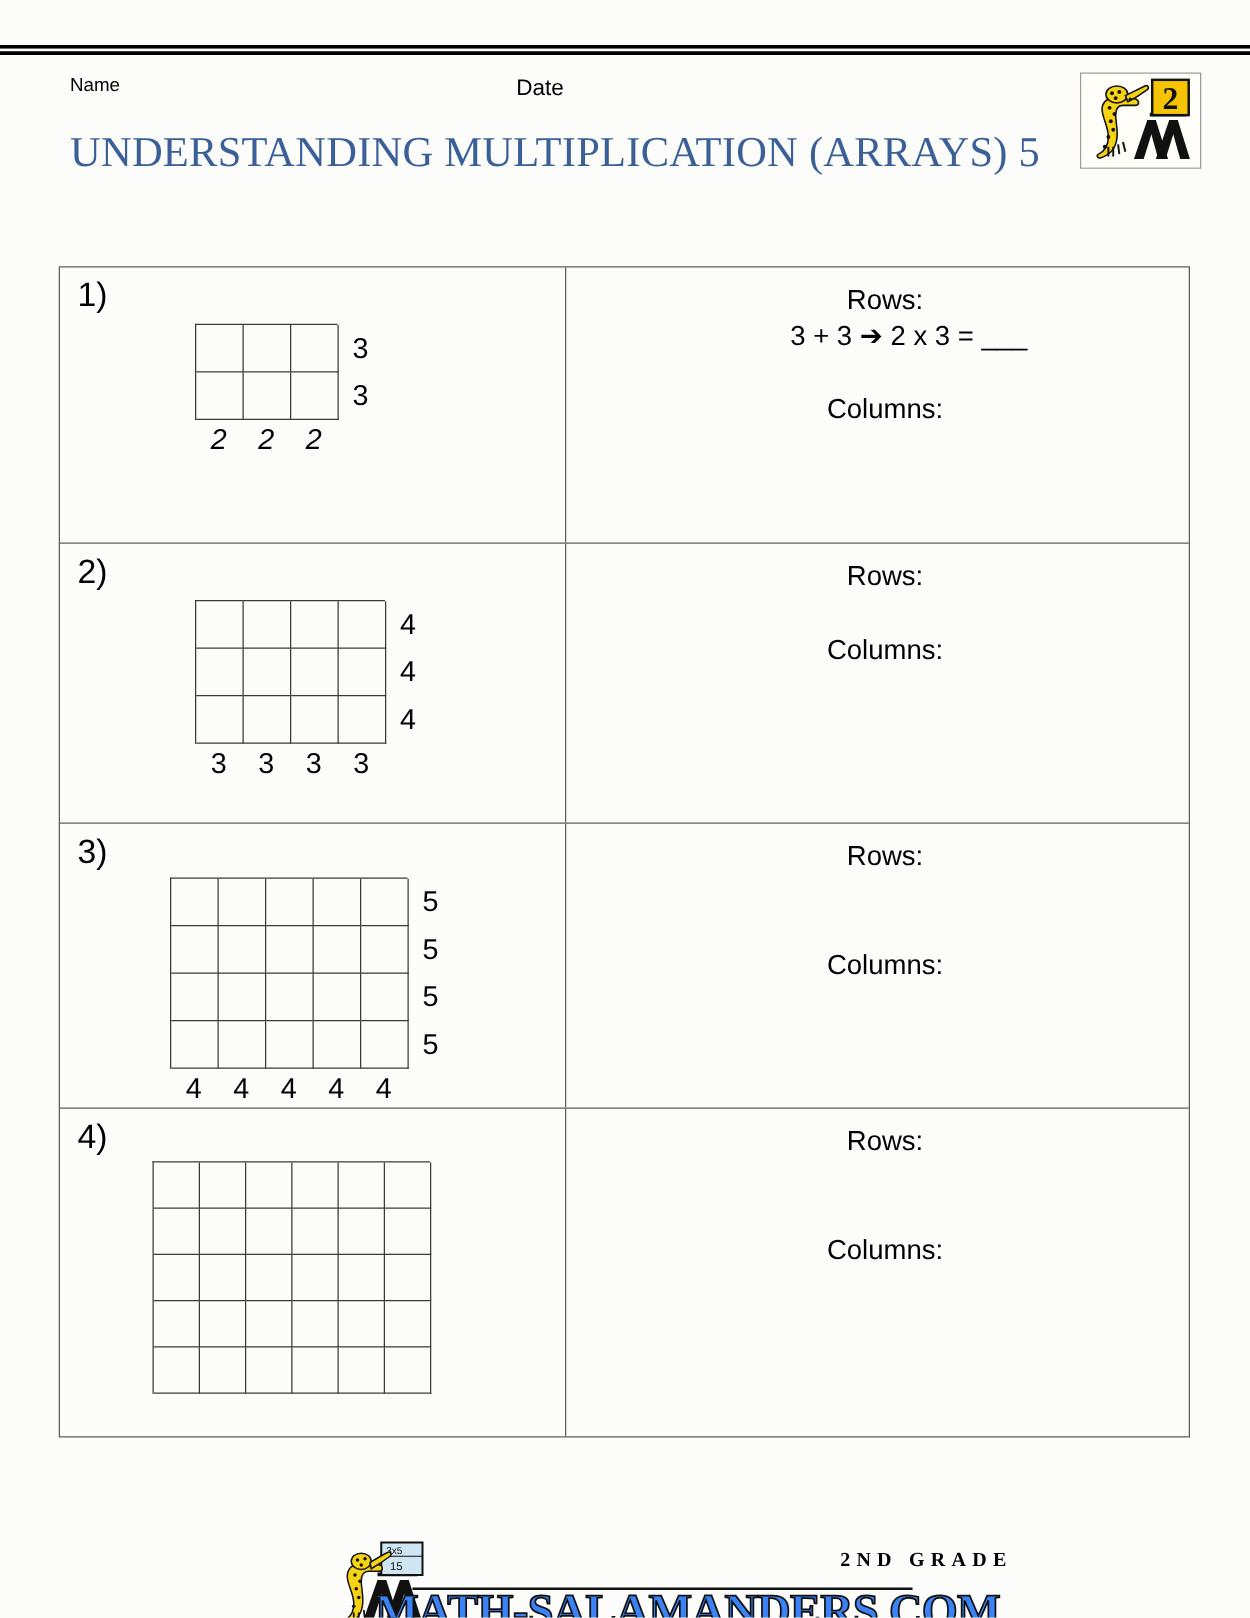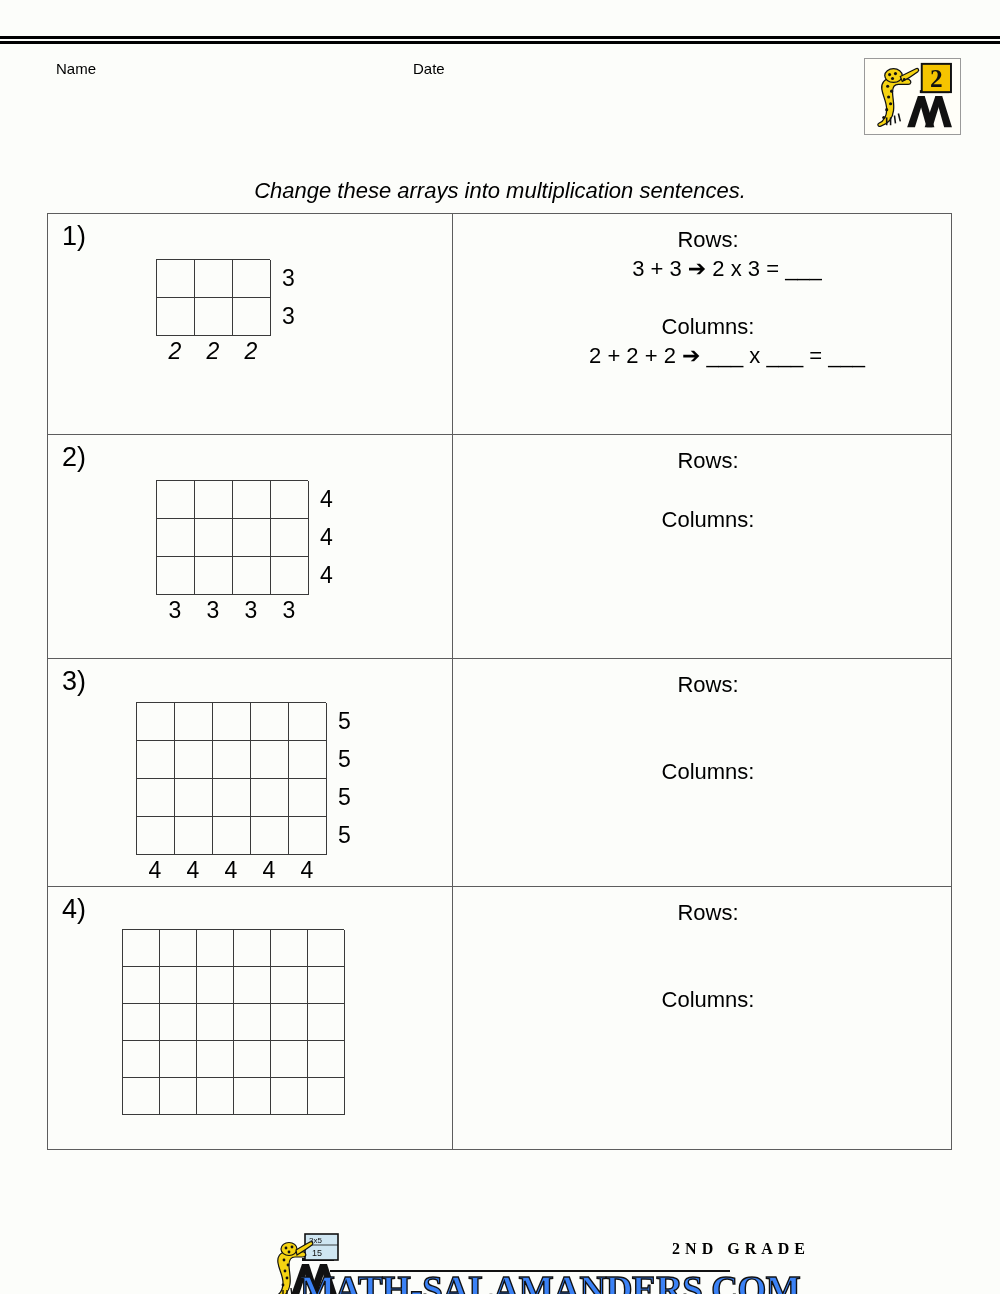--- a/index.html
+++ b/index.html
@@ -16,21 +16,21 @@
   
   .top-rule {
     position: absolute; left: 0; top: 36px; width: 1000px; height: 9px;
   }
   .top-rule .bar-thick { position:absolute; left:0; top:0; width:1000px; height:3px; background:#000; }
   .top-rule .bar-gap   { position:absolute; left:0; top:3px; width:1000px; height:2px; background:#fcfdfa; }
   .top-rule .bar-thin  { position:absolute; left:0; top:5px; width:1000px; height:3px; background:#000; }
 
   
   .name-label { position: absolute; left: 56px; top: 60px; font-size: 15px; }
-  .date-label { position: absolute; left: 413px; top: 60px; font-size: 15px; }
+  .date-label { position: absolute; left: 413px; top: 60px; font-size: 18px; }
 
   
   .header-logo {
     position: absolute; left: 864px; top: 58px;
     width: 97px; height: 77px;
     border: 1px solid #9a9a9a; background: #fffef8;
   }
 
   
   .worksheet-title {
@@ -173,22 +173,22 @@
 
       <g stroke="#111" stroke-width="1.6" fill="none">
         <line x1="22" y1="60" x2="22" y2="68"></line>
         <line x1="26" y1="60" x2="26" y2="68"></line>
         <line x1="30" y1="58" x2="31" y2="66"></line>
         <line x1="34" y1="56" x2="36" y2="64"></line>
       </g>
     </svg>
   </div>
 
-
-  <div class="subtitle">Change these arrays into multiplication sentences.</div>
+  <div class="worksheet-title">UNDERSTANDING MULTIPLICATION (ARRAYS) 5</div>
+
 
   <div class="qtable">
 
     <div class="qrow r1">
       <div class="cell-left">
         <div class="qnum">1)</div>
         <div class="array-wrap" style="left:108px; top:45px;">
             <div style="position: relative;">
               <div class="grid" style="grid-template-columns: repeat(3, 38px); grid-auto-rows: 38px; width: 114px;">
                 <div class="cellbox"></div>
@@ -208,21 +208,20 @@
                 <div class="cl" style="width: 38px;">2</div>
               </div>
             </div>
           </div>
       </div>
       <div class="cell-right">
         <div class="ans-label">Rows:</div>
         <div class="ans-eq">3 + 3 ➔ 2 x 3 = ___</div>
         <div class="ans-spacer"></div>
         <div class="ans-label">Columns:</div>
-        <div class="ans-eq">2 + 2 + 2 ➔ ___ x ___ = ___</div>
       </div>
     </div>
 
     <div class="qrow r2">
       <div class="cell-left">
         <div class="qnum">2)</div>
         <div class="array-wrap" style="left:108px; top:45px;">
             <div style="position: relative;">
               <div class="grid" style="grid-template-columns: repeat(4, 38px); grid-auto-rows: 38px; width: 152px;">
                 <div class="cellbox"></div>

